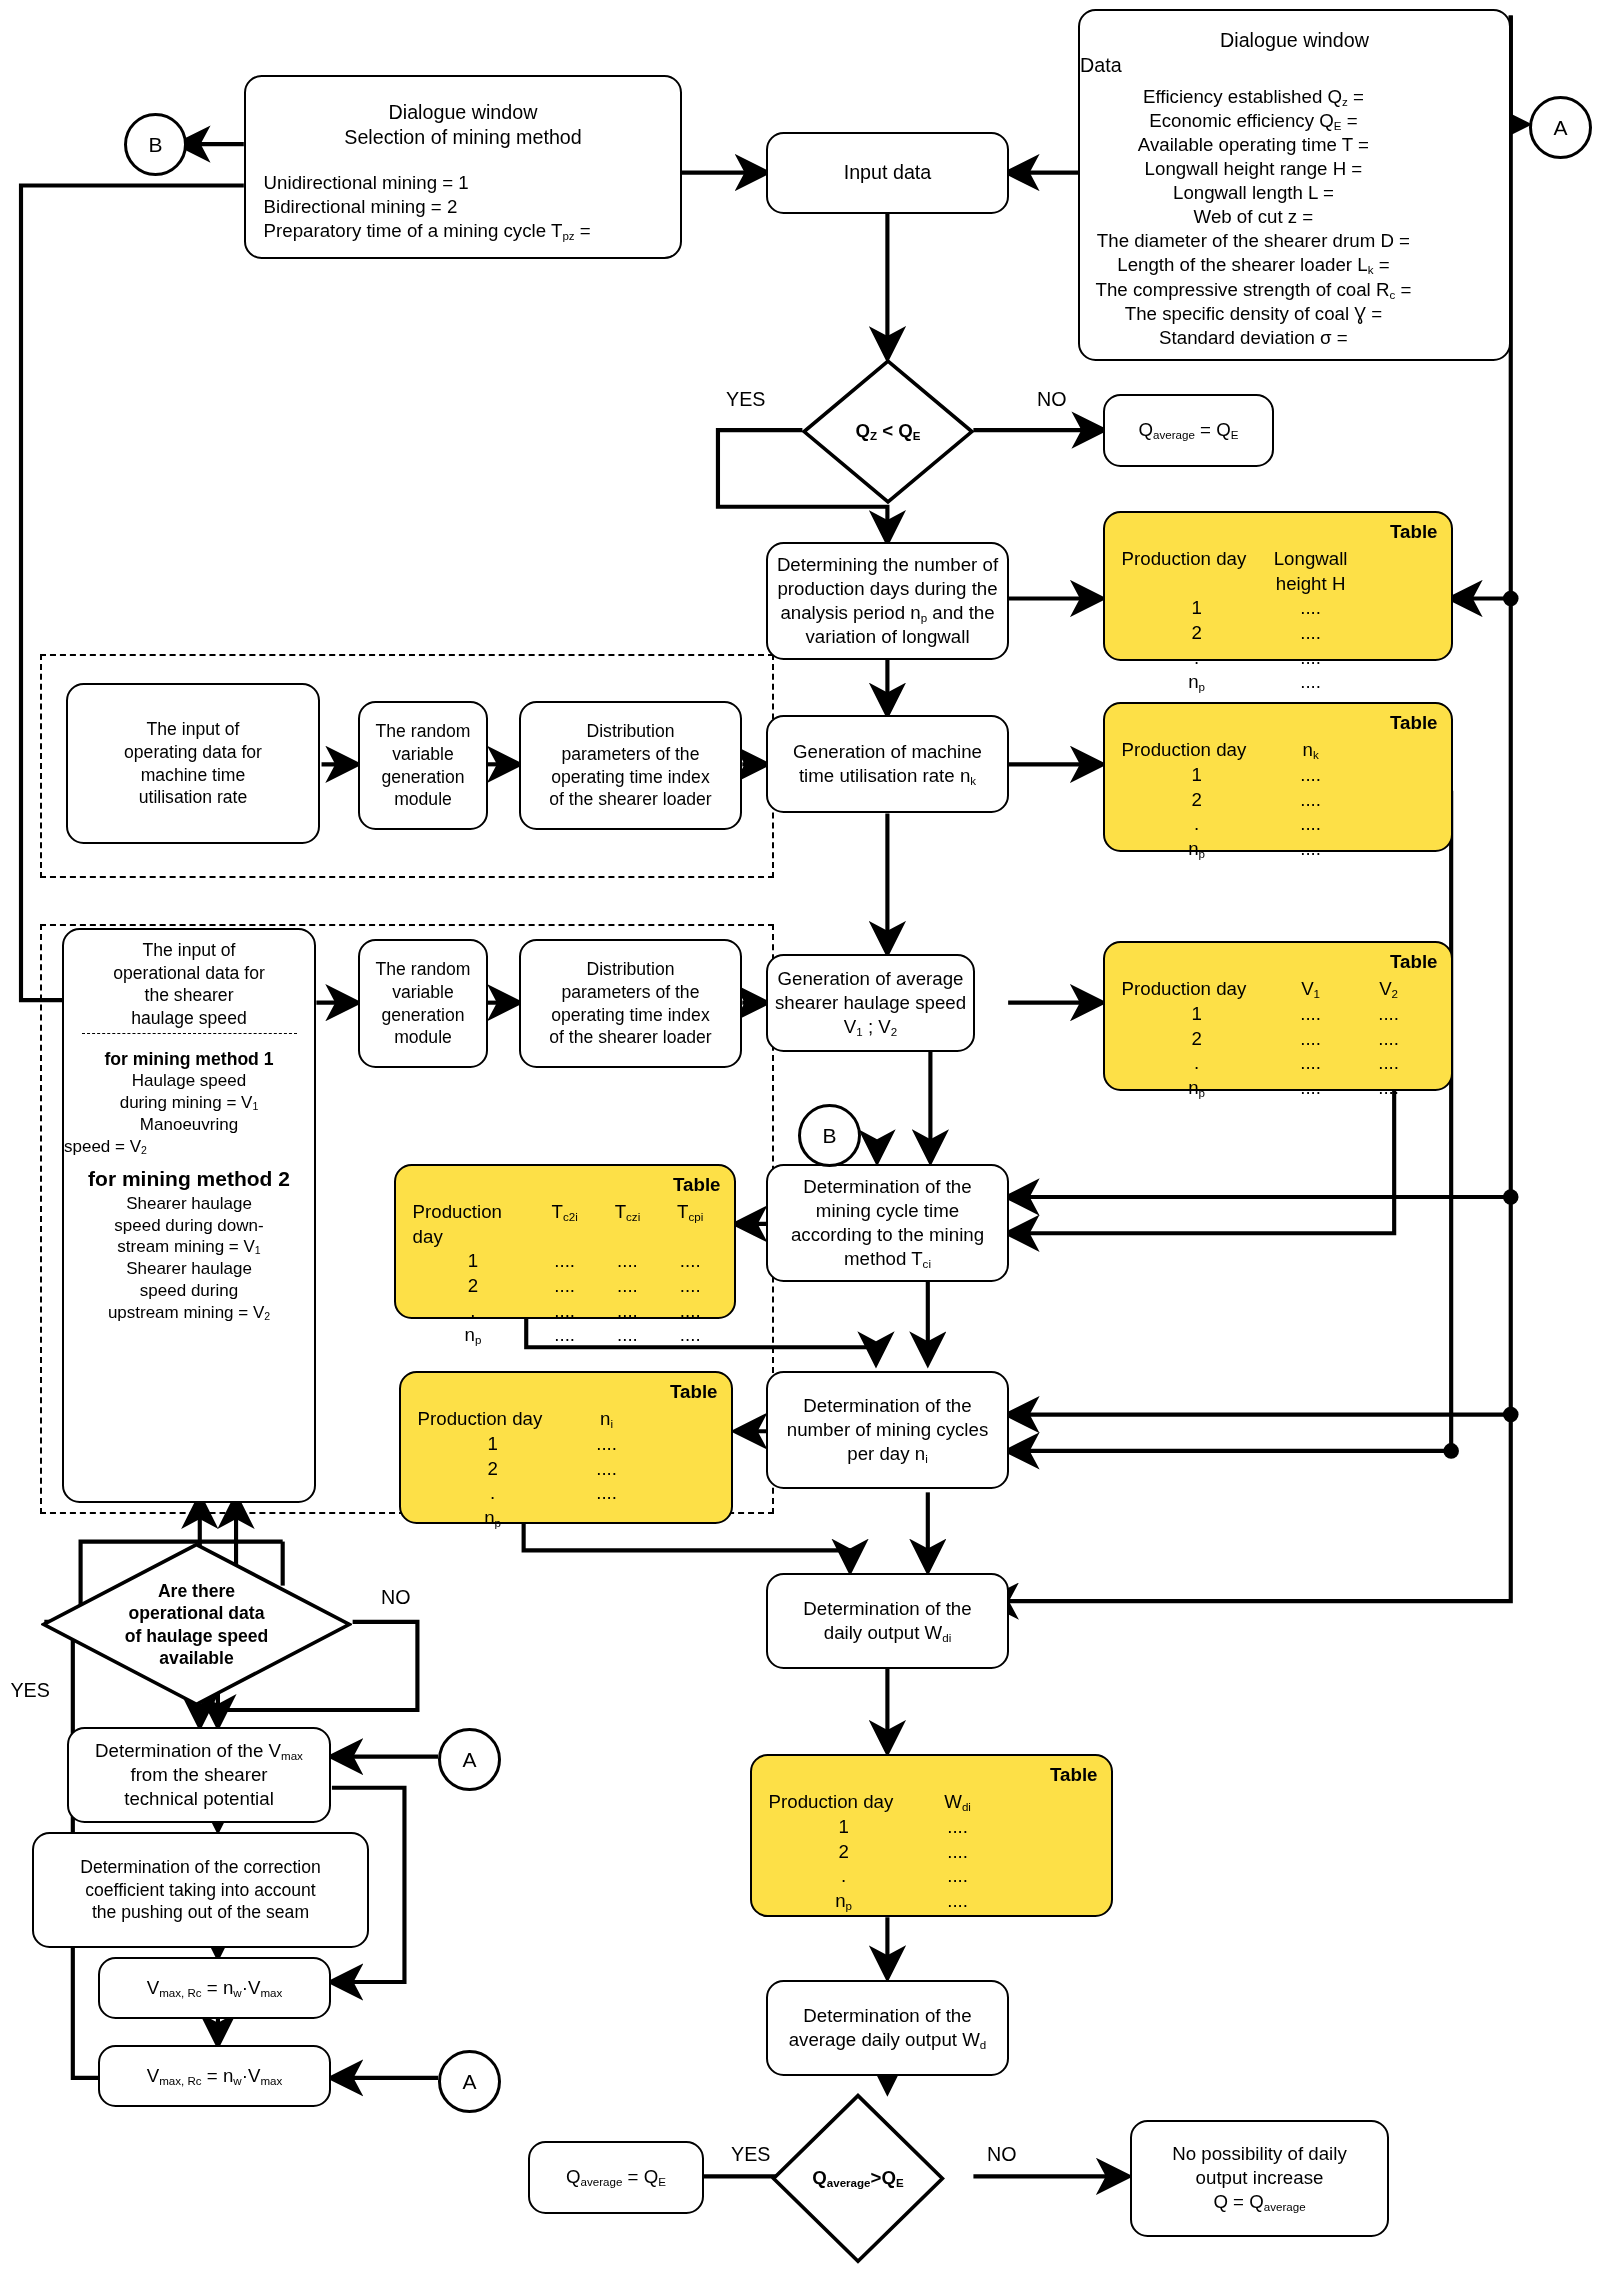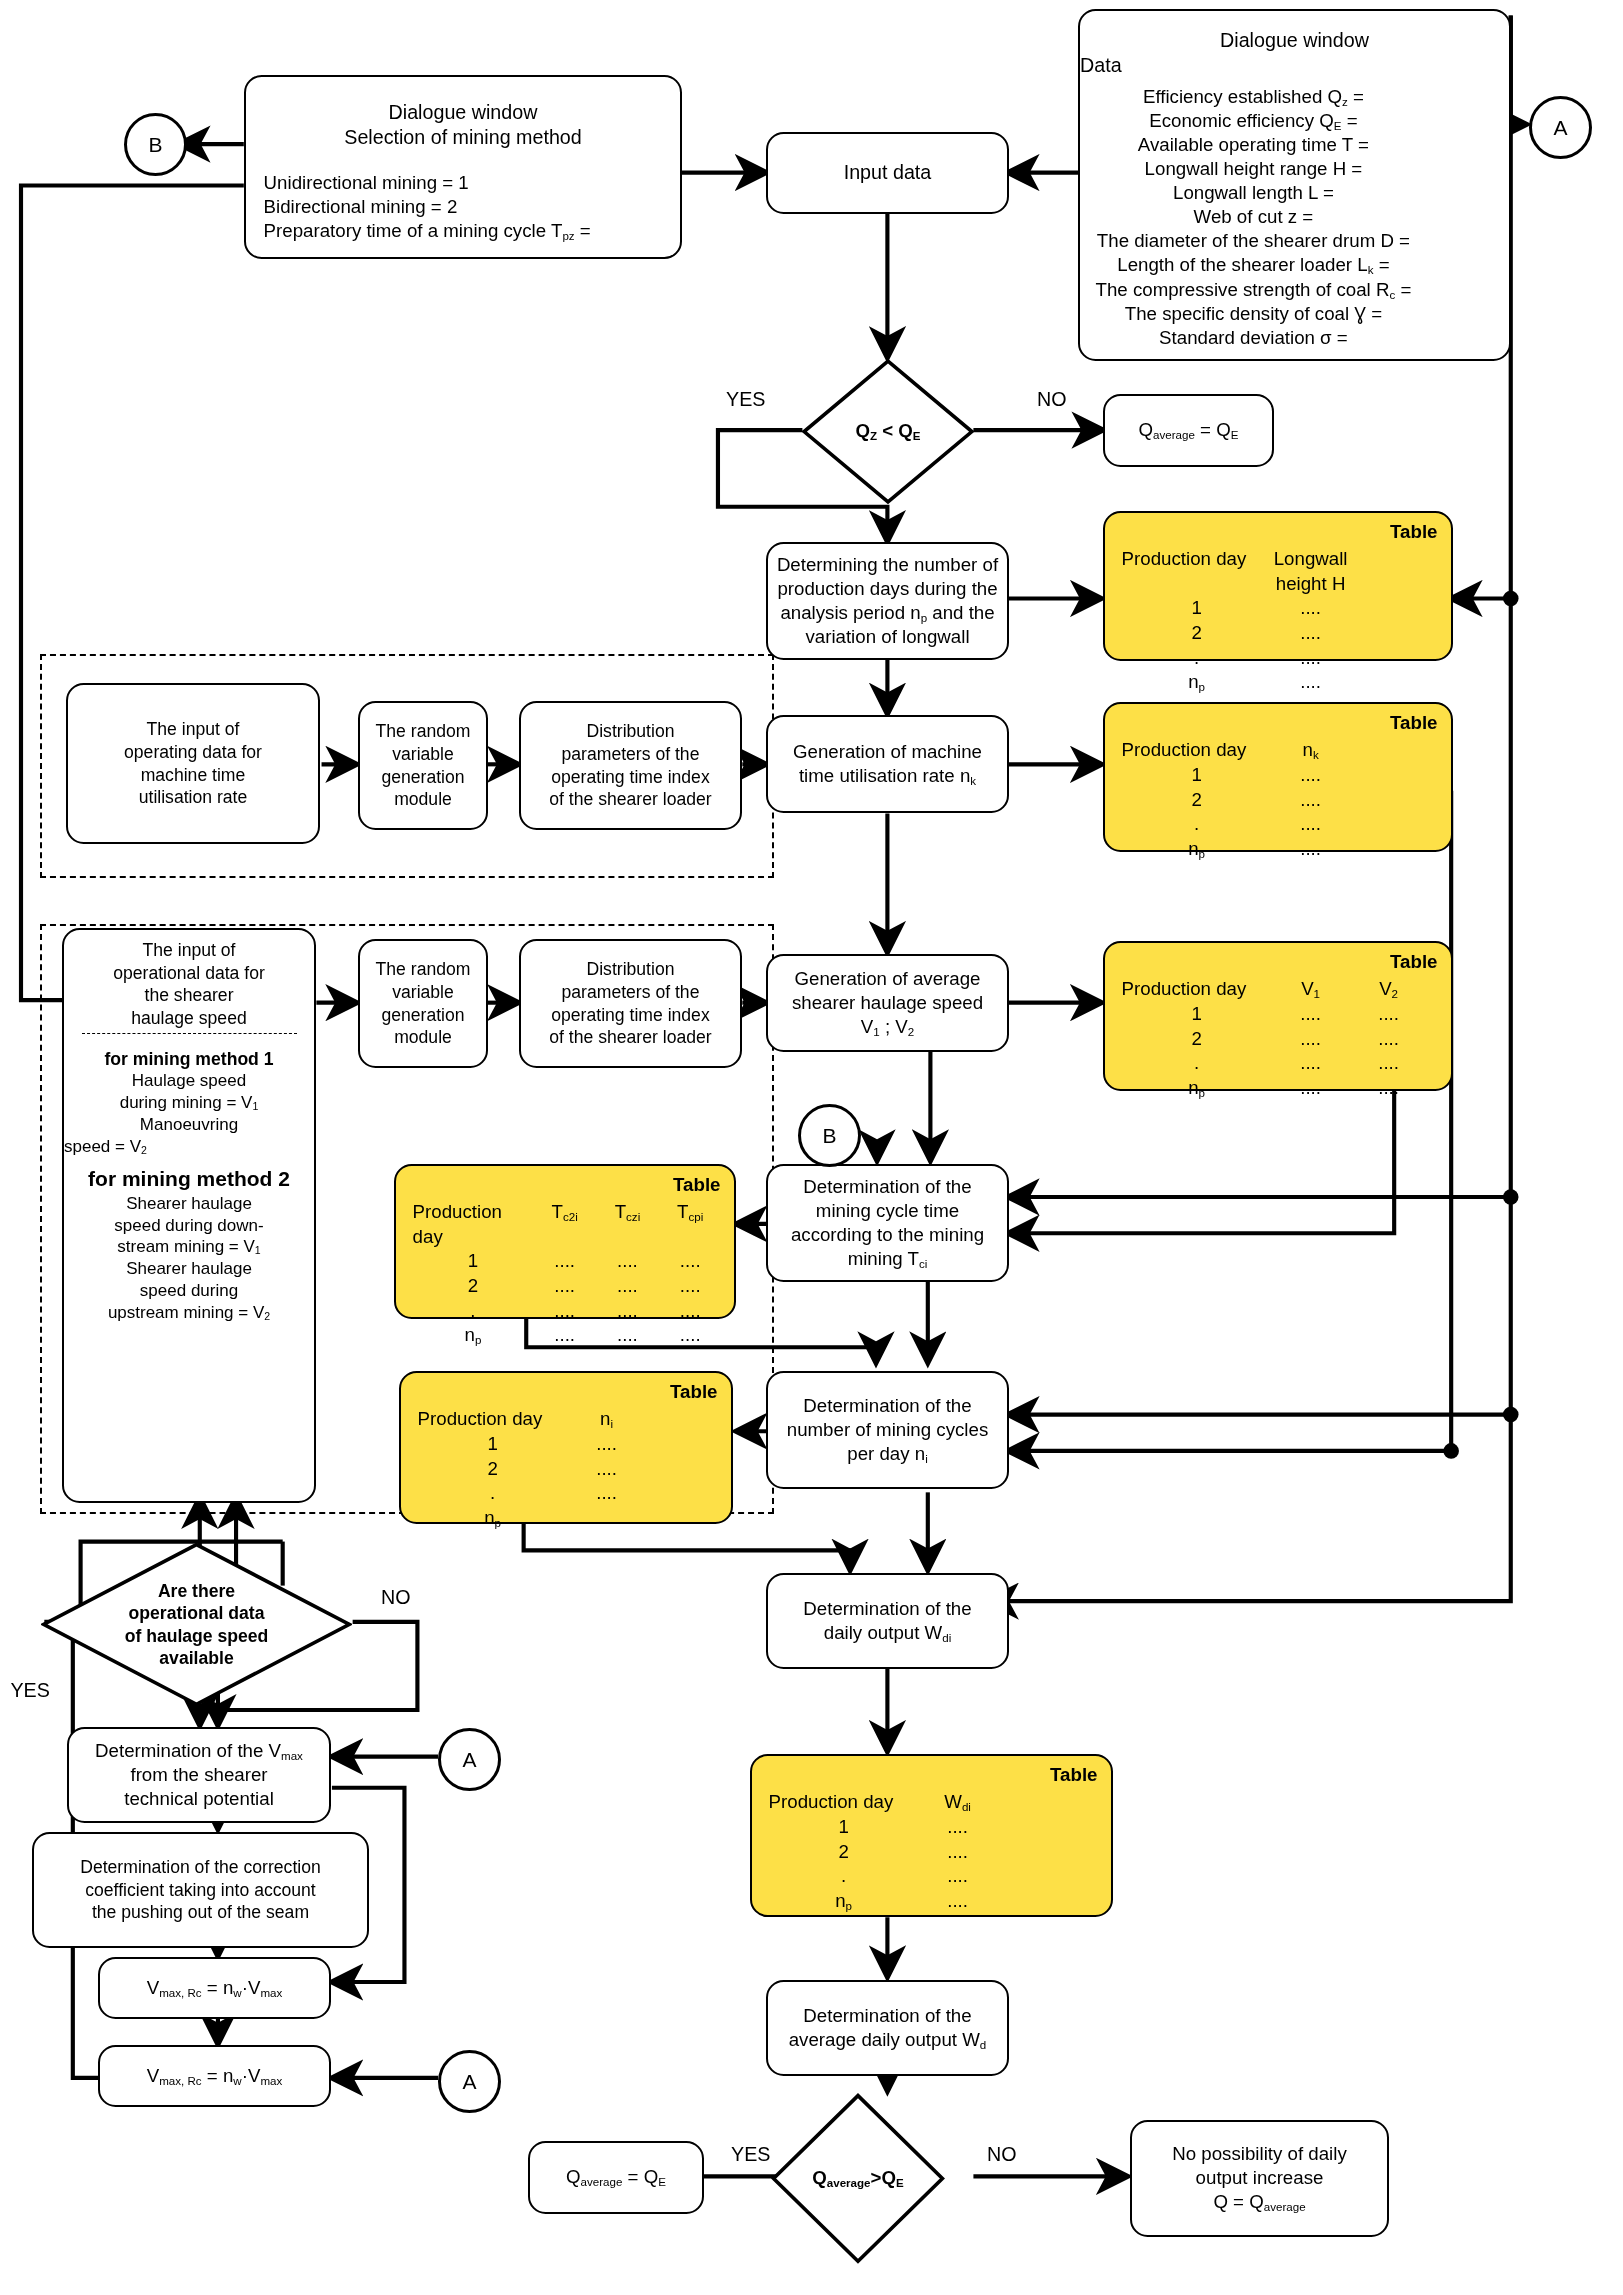--- a/index.html
+++ b/index.html
@@ -232,31 +232,31 @@
     <span class="ln">production days during the</span>
     <span class="ln"><span>analysis period n</span><sub>p</sub><span> and the</span></span>
     <span class="ln">variation of longwall</span>
   </div>
 
   <div class="node fs36" style="left:766px;top:715px;width:243px;height:98px;">
     <span class="ln">Generation of machine</span>
     <span class="ln"><span>time utilisation rate n</span><sub>k</sub></span>
   </div>
 
-  <div class="node fs36" style="left:766px;top:954px;width:243px;height:98px;">
+  <div class="node fs36" style="left:766px;top:954px;width:209px;height:98px;">
     <span class="ln">Generation of average</span>
     <span class="ln">shearer haulage speed</span>
     <span class="ln"><span>V</span><sub>1</sub><span> ; V</span><sub>2</sub></span>
   </div>
 
   <div class="node fs36" style="left:766px;top:1164px;width:243px;height:118px;">
     <span class="ln">Determination of the</span>
     <span class="ln">mining cycle time</span>
     <span class="ln">according to the mining</span>
-    <span class="ln"><span>mining T</span><sub>ci</sub></span>
+    <span class="ln"><span>method T</span><sub>ci</sub></span>
   </div>
 
   <div class="node fs36" style="left:766px;top:1371px;width:243px;height:118px;">
     <span class="ln">Determination of the</span>
     <span class="ln">number of mining cycles</span>
     <span class="ln"><span>per day n</span><sub>i</sub></span>
   </div>
 
   <div class="node fs36" style="left:766px;top:1573px;width:243px;height:96px;">
     <span class="ln">Determination of the</span>

